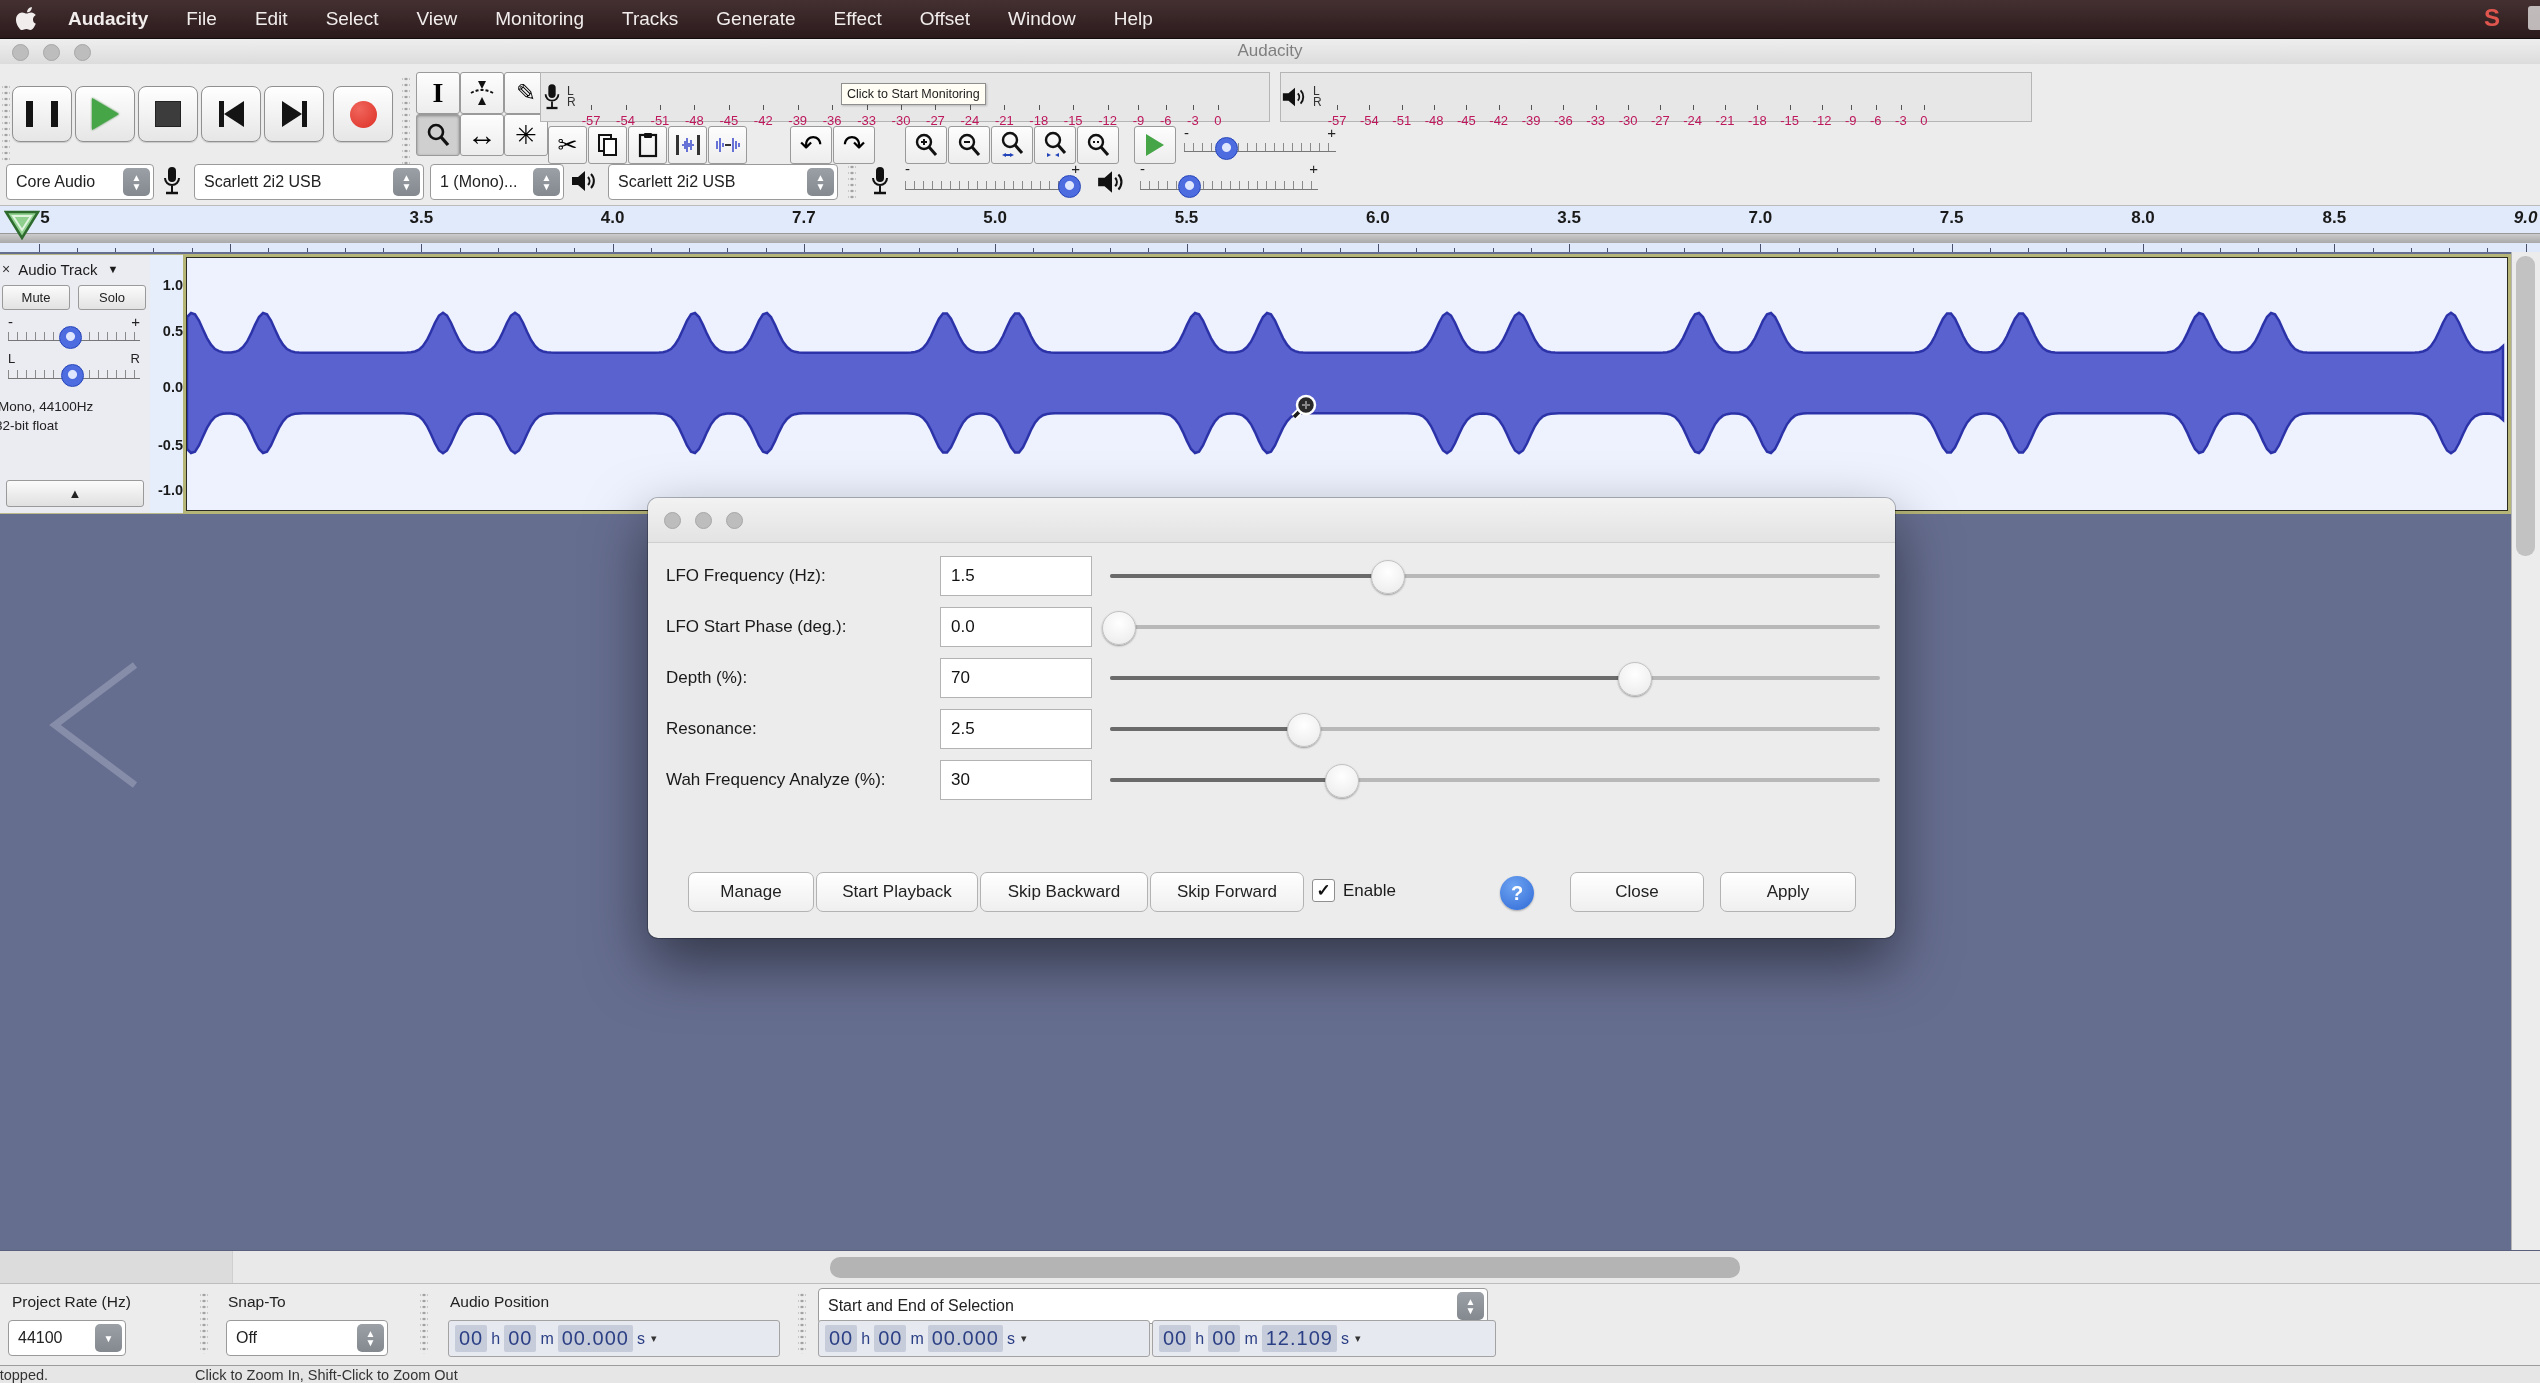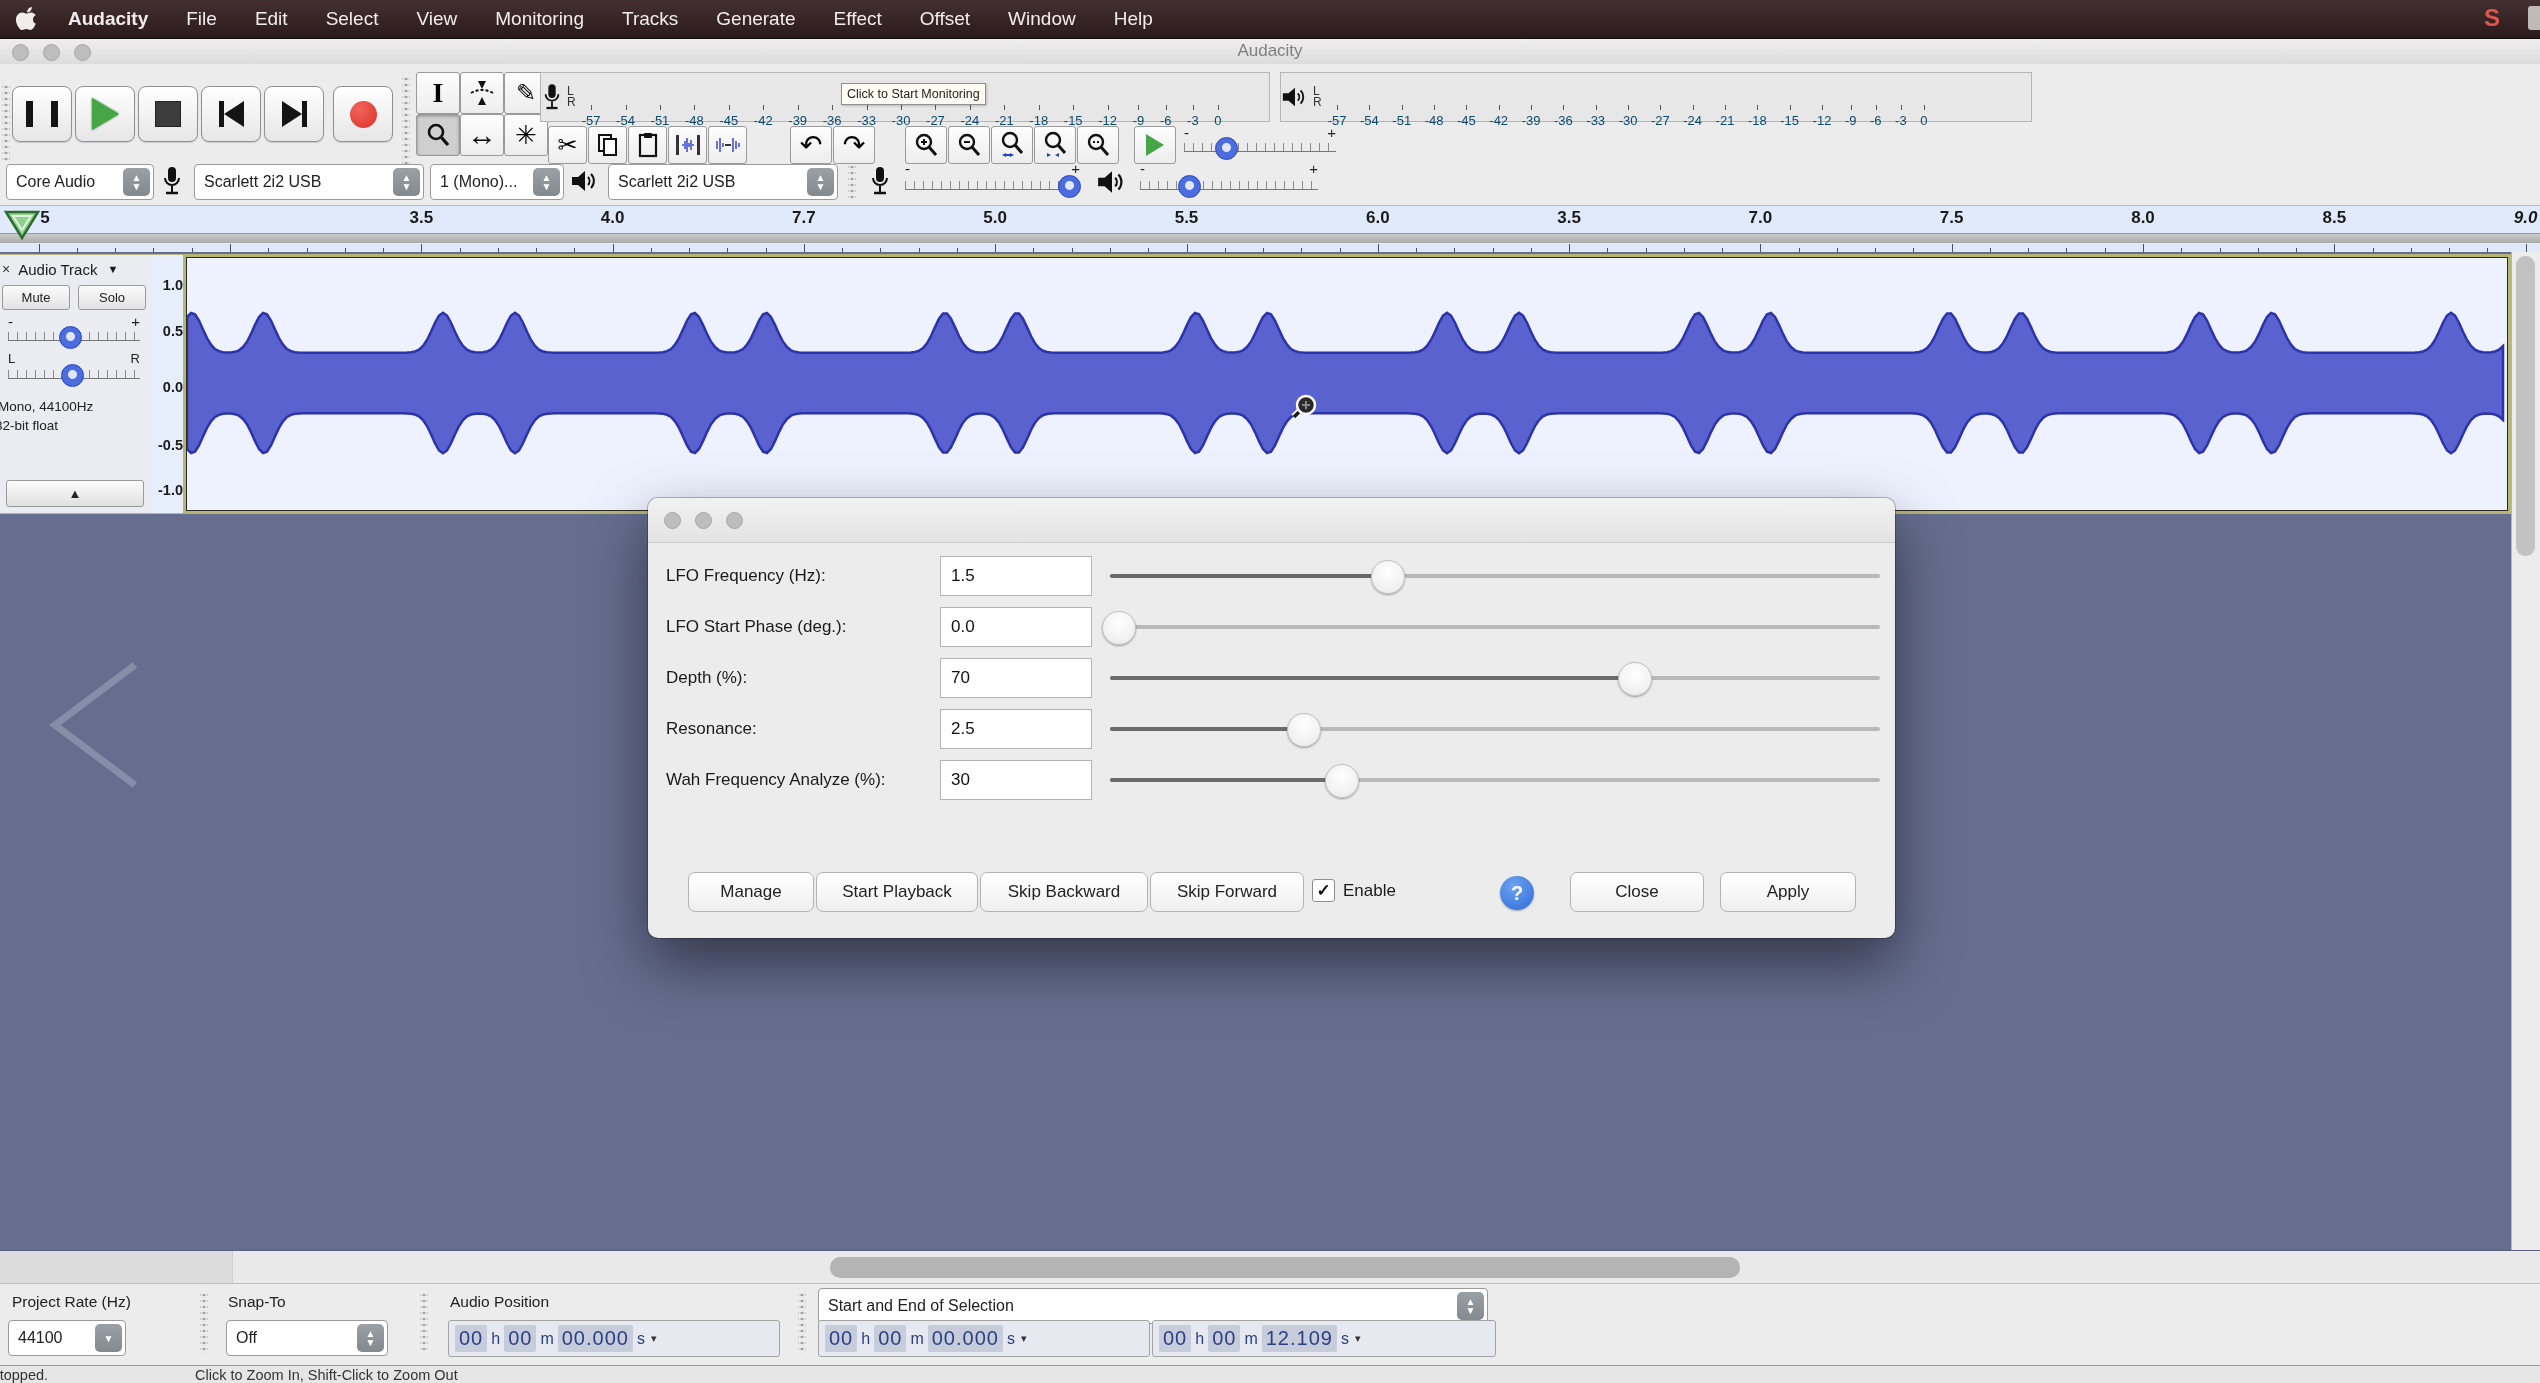--- a/index.html
+++ b/index.html
@@ -35,21 +35,21 @@
   .ic-play{width:0;height:0;border-left:27px solid #46a546;border-top:16px solid transparent;border-bottom:16px solid transparent;filter:drop-shadow(0 0 1px #2c7a2c);}
   .ic-stop{width:24px;height:24px;background:#3c3c3c;border:1px solid #222;}
   .tri-l{width:0;height:0;border-right:20px solid #141414;border-top:13px solid transparent;border-bottom:13px solid transparent;}
   .tri-r{width:0;height:0;border-left:20px solid #141414;border-top:13px solid transparent;border-bottom:13px solid transparent;}
   .bar-v{width:5px;height:26px;background:#141414;}
   .ic-rec{width:27px;height:27px;border-radius:50%;background:radial-gradient(circle at 35% 30%,#f0655b,#dd3127);}
   
   .meter{position:absolute;top:8px;height:48px;background:#e7e7e7;border:1px solid #b5b5b5;display:flex;align-items:center;}
   .meter .mlr{display:flex;flex-direction:column;font-size:12px;color:#333;line-height:11px;margin:0 6px 0 4px;}
   .meter-scale{position:relative;display:flex;justify-content:space-between;align-items:center;height:100%;}
-  .meter-num{font-size:13px;color:#0c4a6e;position:relative;margin-top:46px;}
+  .meter-num{font-size:13px;color:#be185d;position:relative;margin-top:46px;}
   .meter-num::before{content:"";position:absolute;top:-8px;left:50%;width:1px;height:5px;background:#555;}
   #rec-tooltip{position:absolute;left:300px;top:10px;background:#fffdf4;border:1px solid #8f8f8f;
     font-size:12.5px;color:#222;padding:3px 5px;white-space:nowrap;z-index:5;box-shadow:1px 1px 2px rgba(0,0,0,.2);}
   .icon-svg{display:block;}
   
   .hslider{position:absolute;}
   .hslider .rail{position:absolute;left:0;right:0;bottom:10px;height:8px;
      background:repeating-linear-gradient(90deg,#8a8a8a 0 1px,transparent 1px 9px);border-bottom:1px solid #777;}
   .hslider .minus{position:absolute;left:0;top:-4px;font-size:15px;color:#222;}
   .hslider .plus{position:absolute;right:0;top:-4px;font-size:15px;color:#222;}

